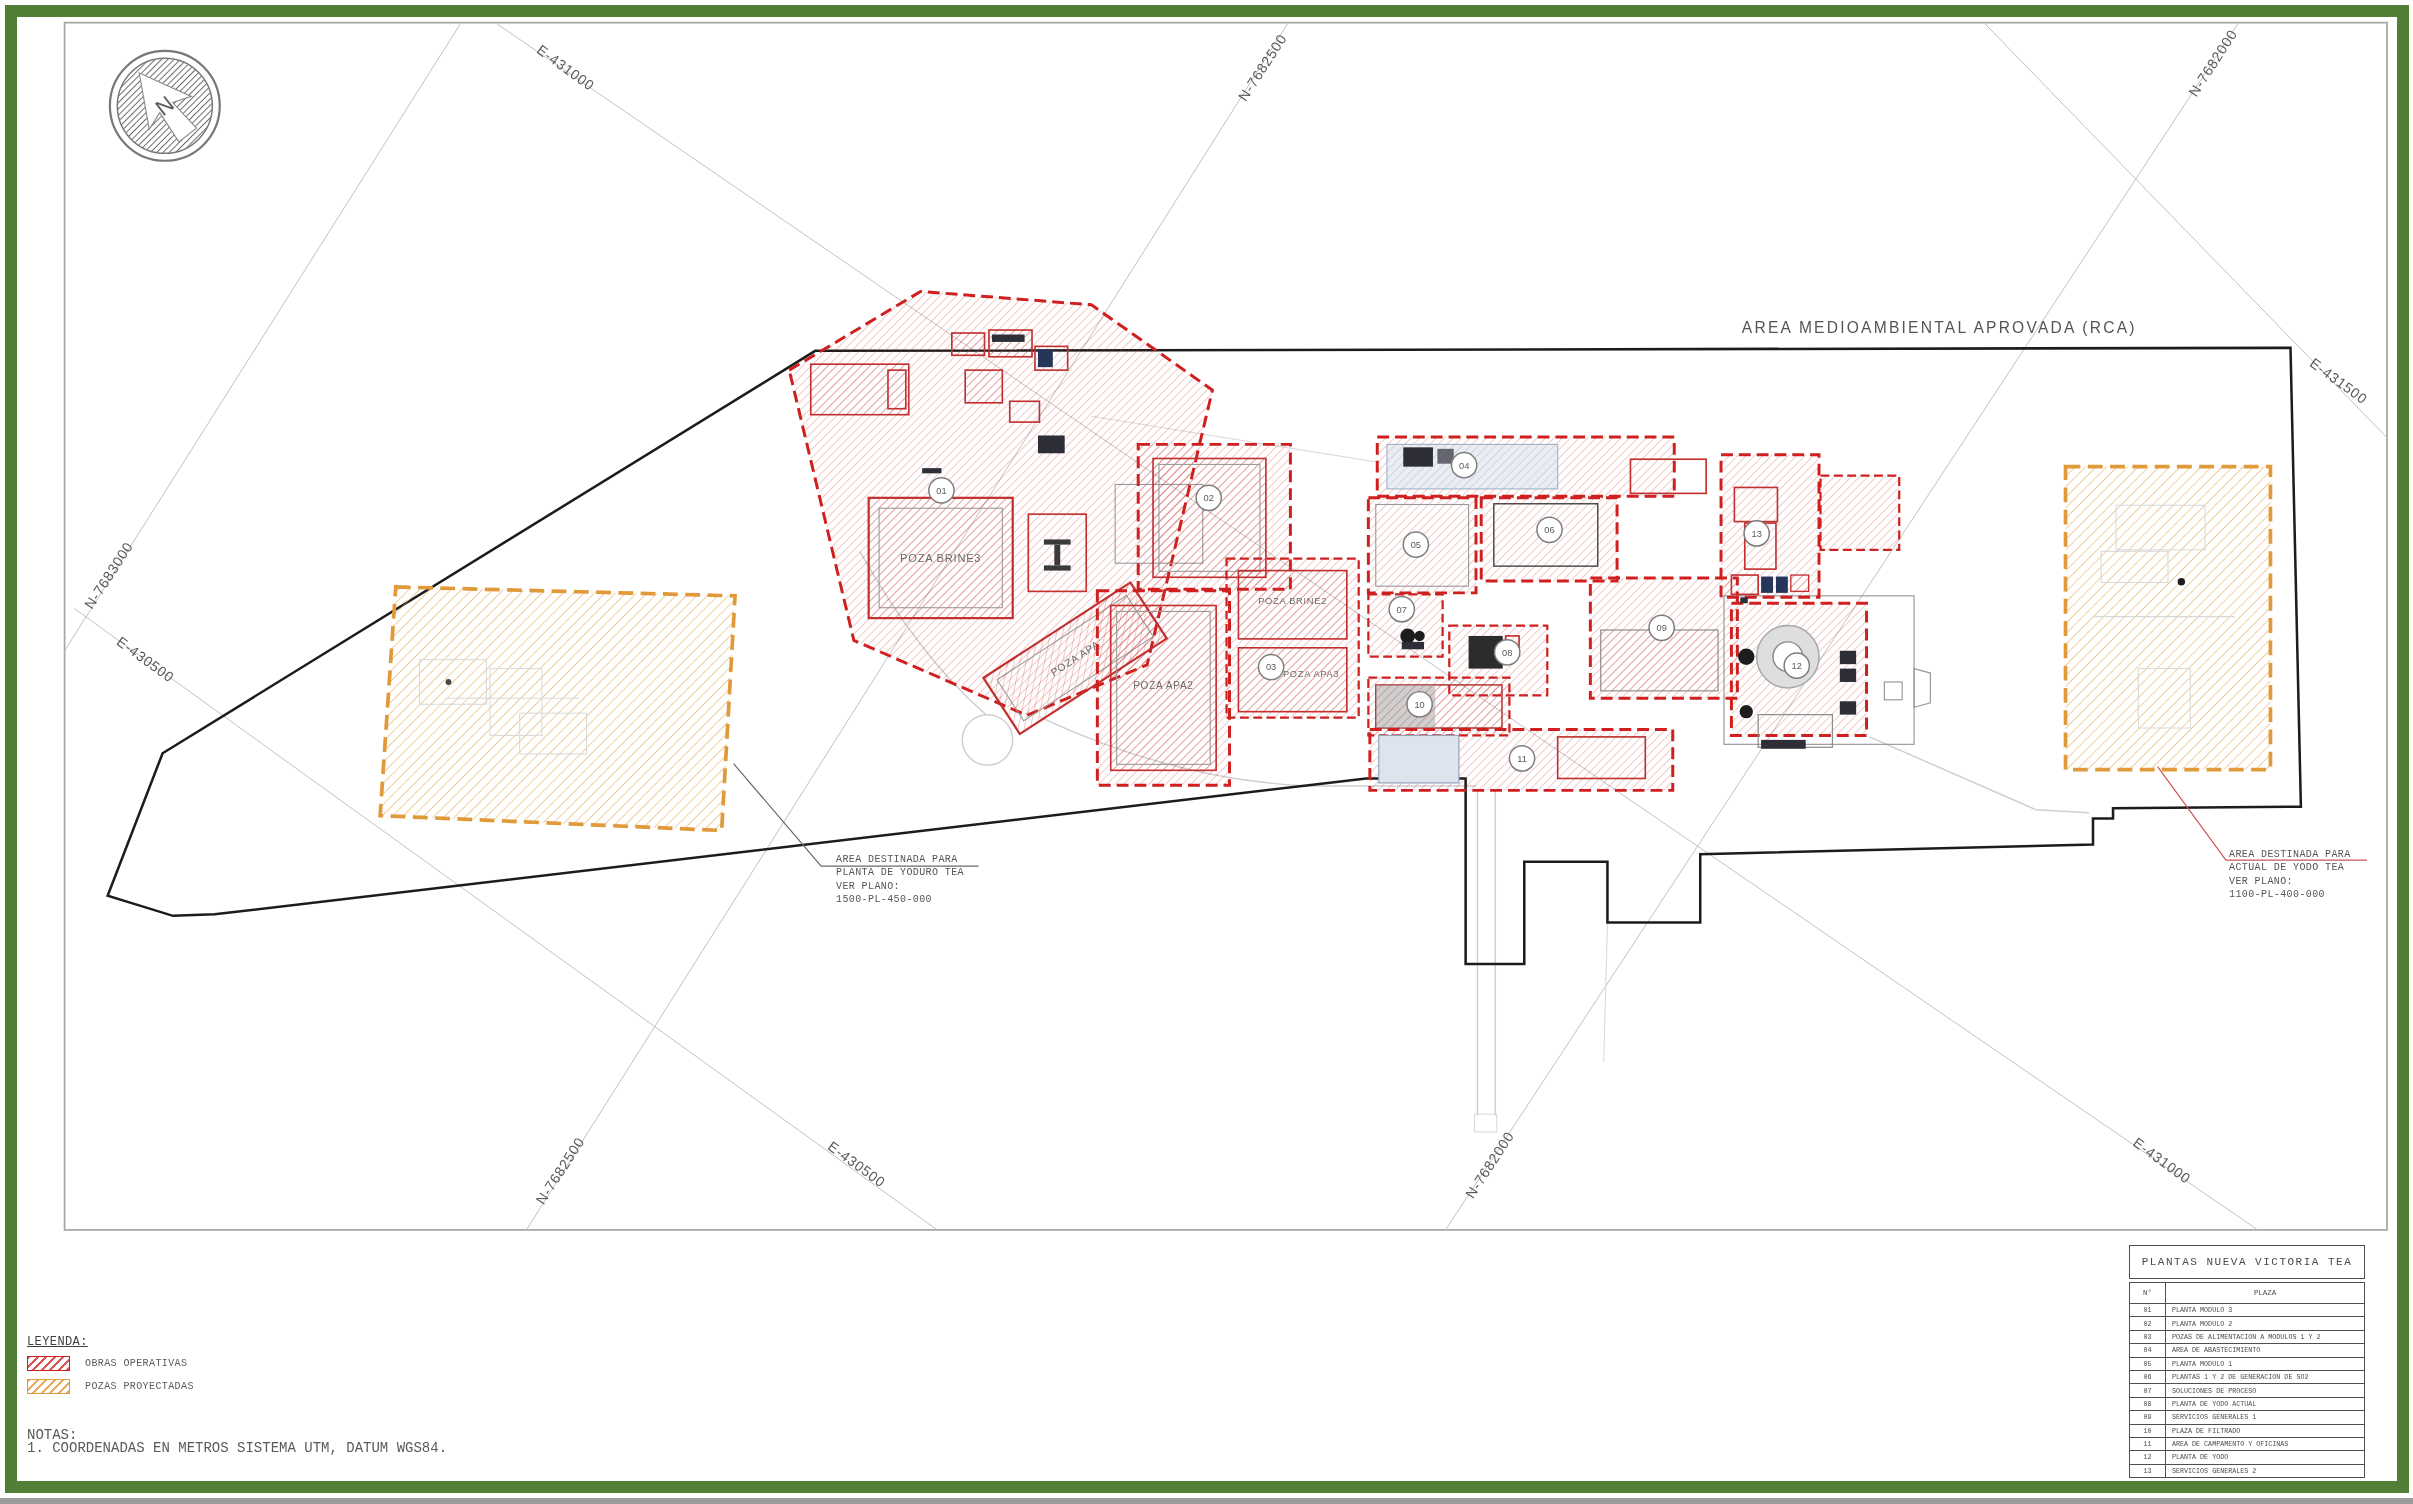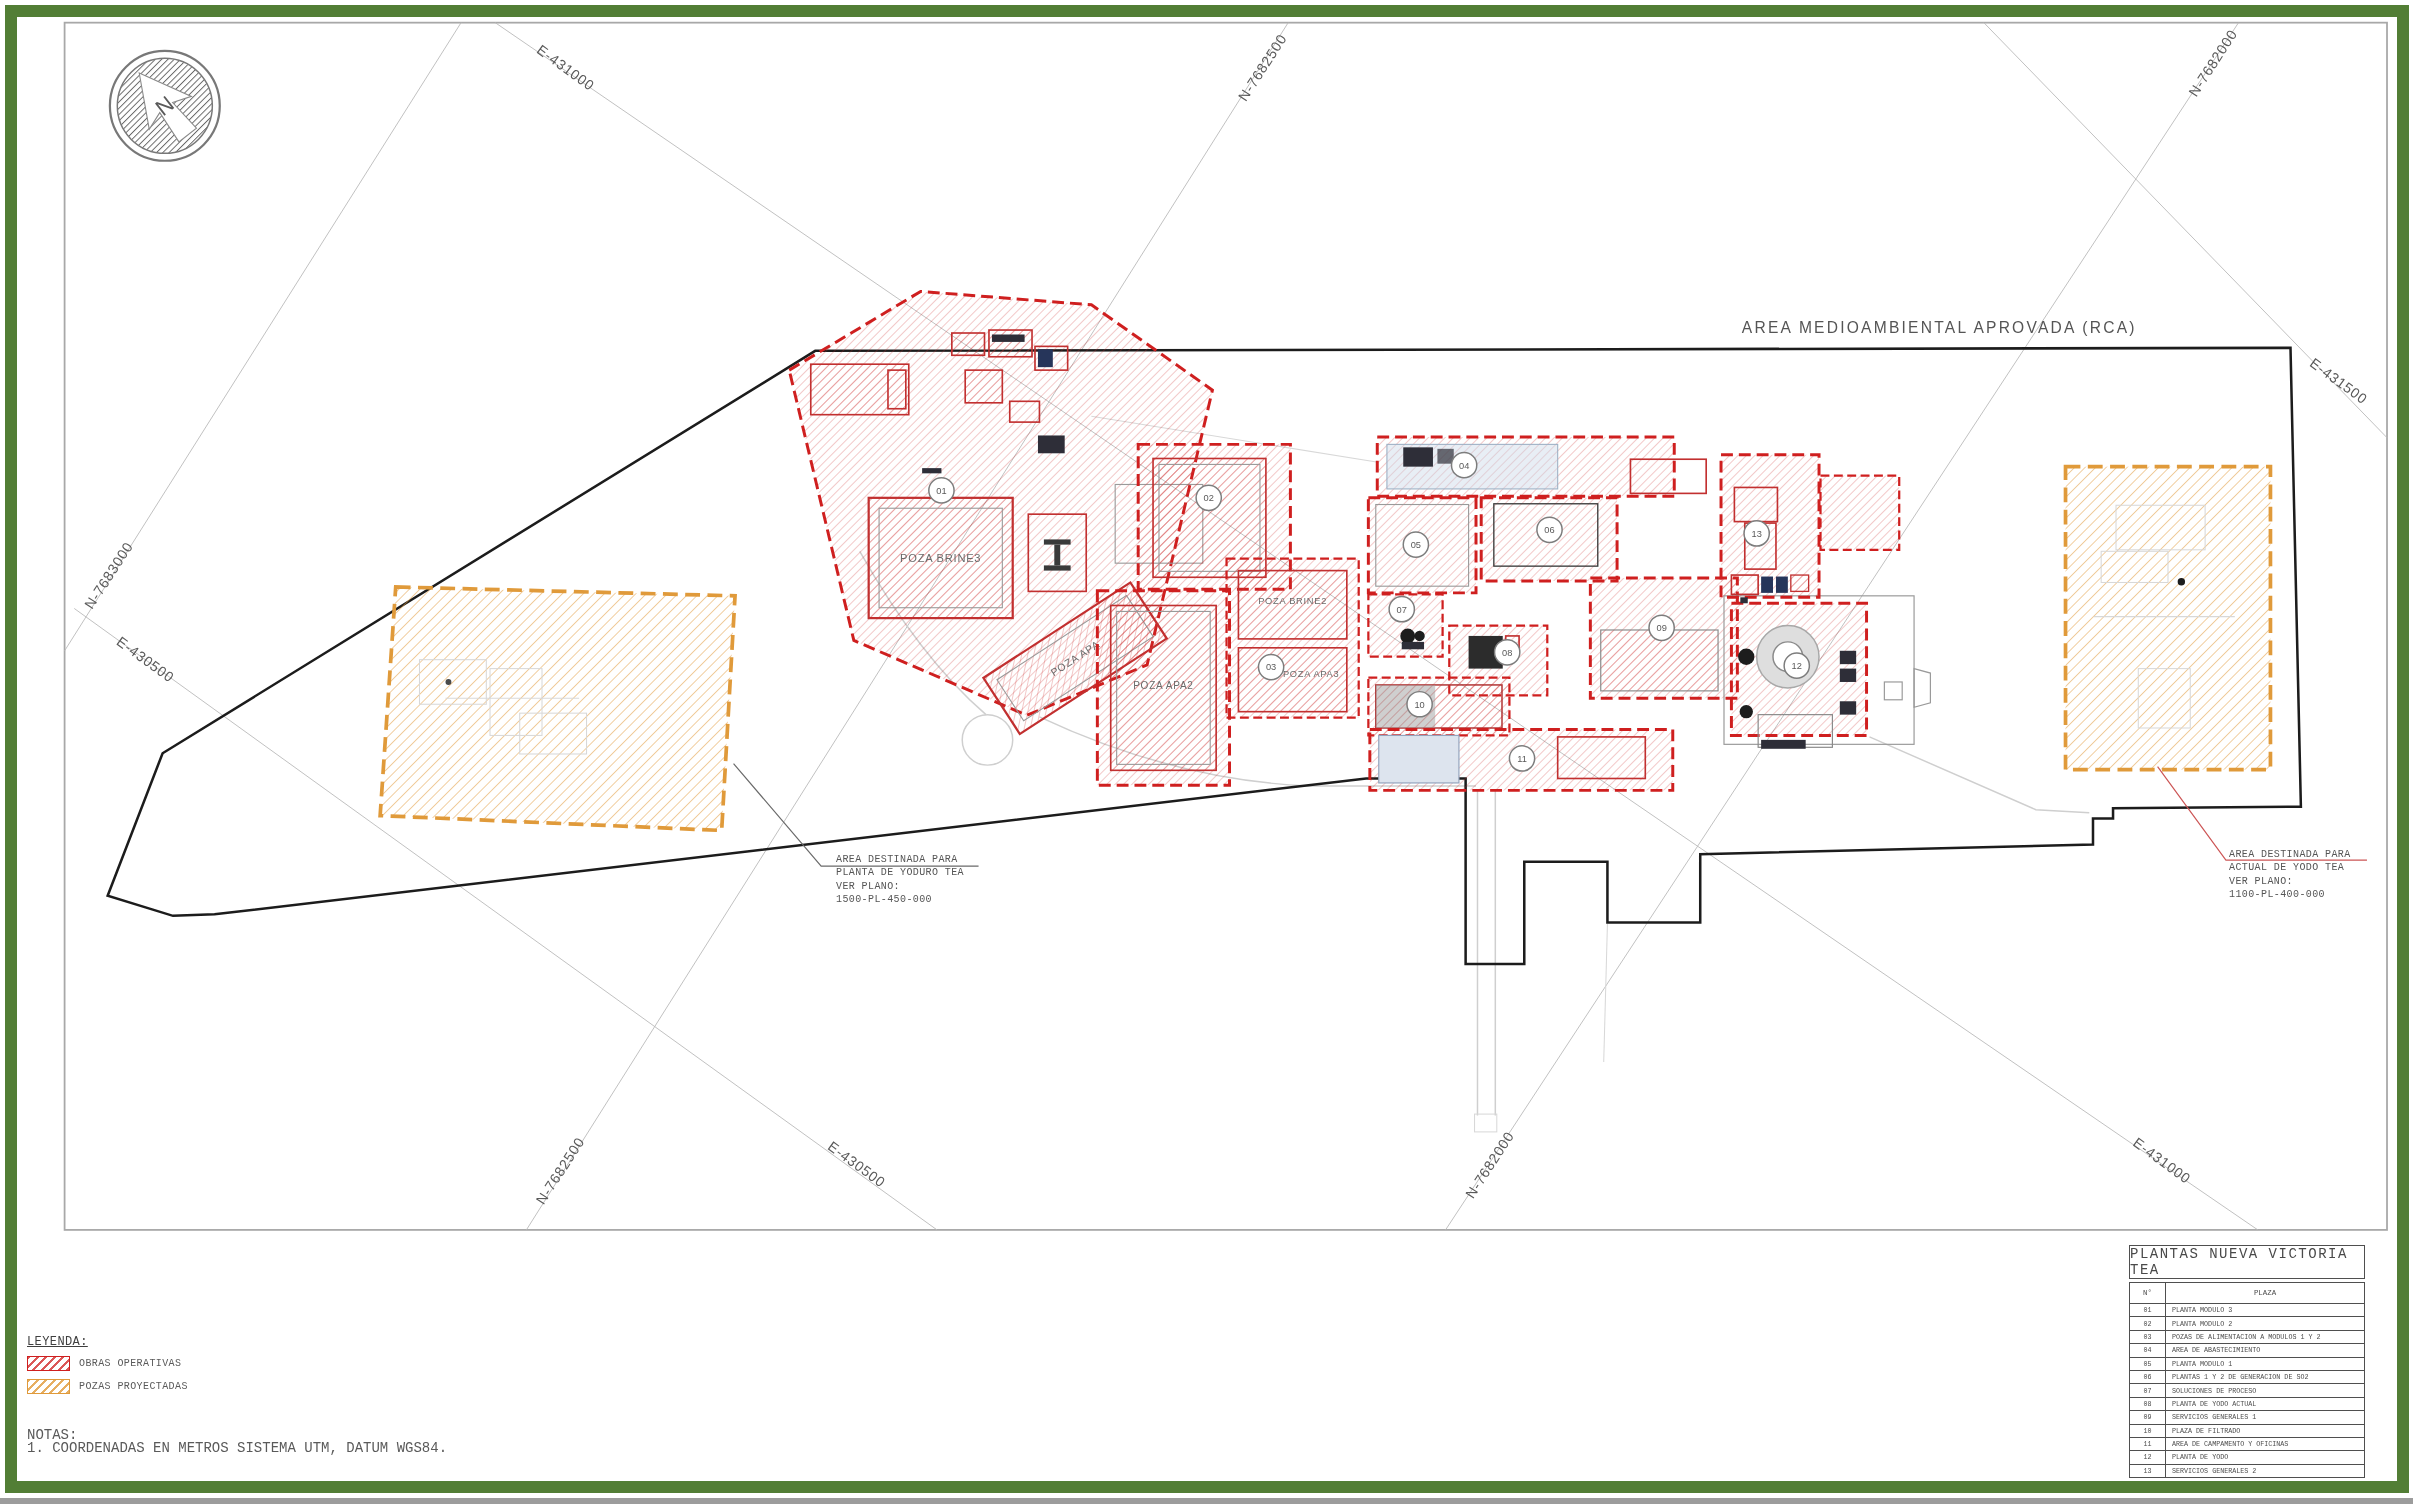--- a/index.html
+++ b/index.html
@@ -31,30 +31,30 @@
   
   .ov{position:absolute;color:#555;font-family:Liberation Mono, monospace;}
   #title-block{left:1032px;top:1252px;width:416px;text-align:center;}
   #title-block .t{font-size:31px;letter-spacing:6.7px;color:#6b6b6b;
                   border-bottom:2.2px solid #4f4f4f;padding-bottom:7.4px;}
   #ann-left{left:836px;top:853px;font-size:10px;line-height:13.4px;letter-spacing:0.4px;}
   #ann-right{left:2229px;top:848px;font-size:10px;line-height:13.4px;letter-spacing:0.4px;}
   #legend{left:27px;top:1335px;}
   #legend .hd{font-size:12px;color:#3f3f3f;text-decoration:underline;letter-spacing:0.4px;}
   .leg-row{display:flex;align-items:center;margin-top:7.4px;}
-  .leg-row .lab{font-size:10px;color:#5a5a5a;margin-left:9px;letter-spacing:0.4px;}
+  .leg-row .lab{font-size:10px;color:#5a5a5a;margin-left:15px;letter-spacing:0.4px;}
   .sw{width:43px;height:15px;box-sizing:border-box;}
   .sw-red{border:1.9px solid #cf1f1f;
     background:repeating-linear-gradient(135deg,rgba(207,31,31,.75) 0 1.9px,rgba(255,255,255,0) 1.9px 6px);}
   .sw-orange{border:1.9px solid #e09a3a;
     background:repeating-linear-gradient(135deg,rgba(224,154,58,.8) 0 1.9px,rgba(255,255,255,0) 1.9px 6px);}
   #notes{left:27px;top:1429px;font-size:14px;line-height:12.6px;color:#5a5a5a;}
   #works-table{left:2129px;top:1245px;width:236px;}
   #works-table .ttl{box-sizing:border-box;border:1.5px solid #4f4f4f;height:34px;
-    display:flex;align-items:center;justify-content:center;font-size:14px;color:#4a4a4a;letter-spacing:1.5px;}
+    display:flex;align-items:center;justify-content:center;font-size:11px;color:#4a4a4a;letter-spacing:1.5px;}
   #works-table table{width:100%;border-collapse:collapse;margin-top:3px;}
   #works-table th{border:1.2px solid #4f4f4f;font-size:7.4px;color:#4a4a4a;font-weight:normal;height:18px;}
   #works-table td{border:0.7px solid #4f4f4f;font-size:6.7px;color:#4a4a4a;height:10.4px;
     white-space:nowrap;overflow:hidden;}
   #works-table td.n{width:33px;text-align:center;}
   #works-table td.o{padding-left:6px;text-align:left;}
 </style>
 </head>
 <body>
 

